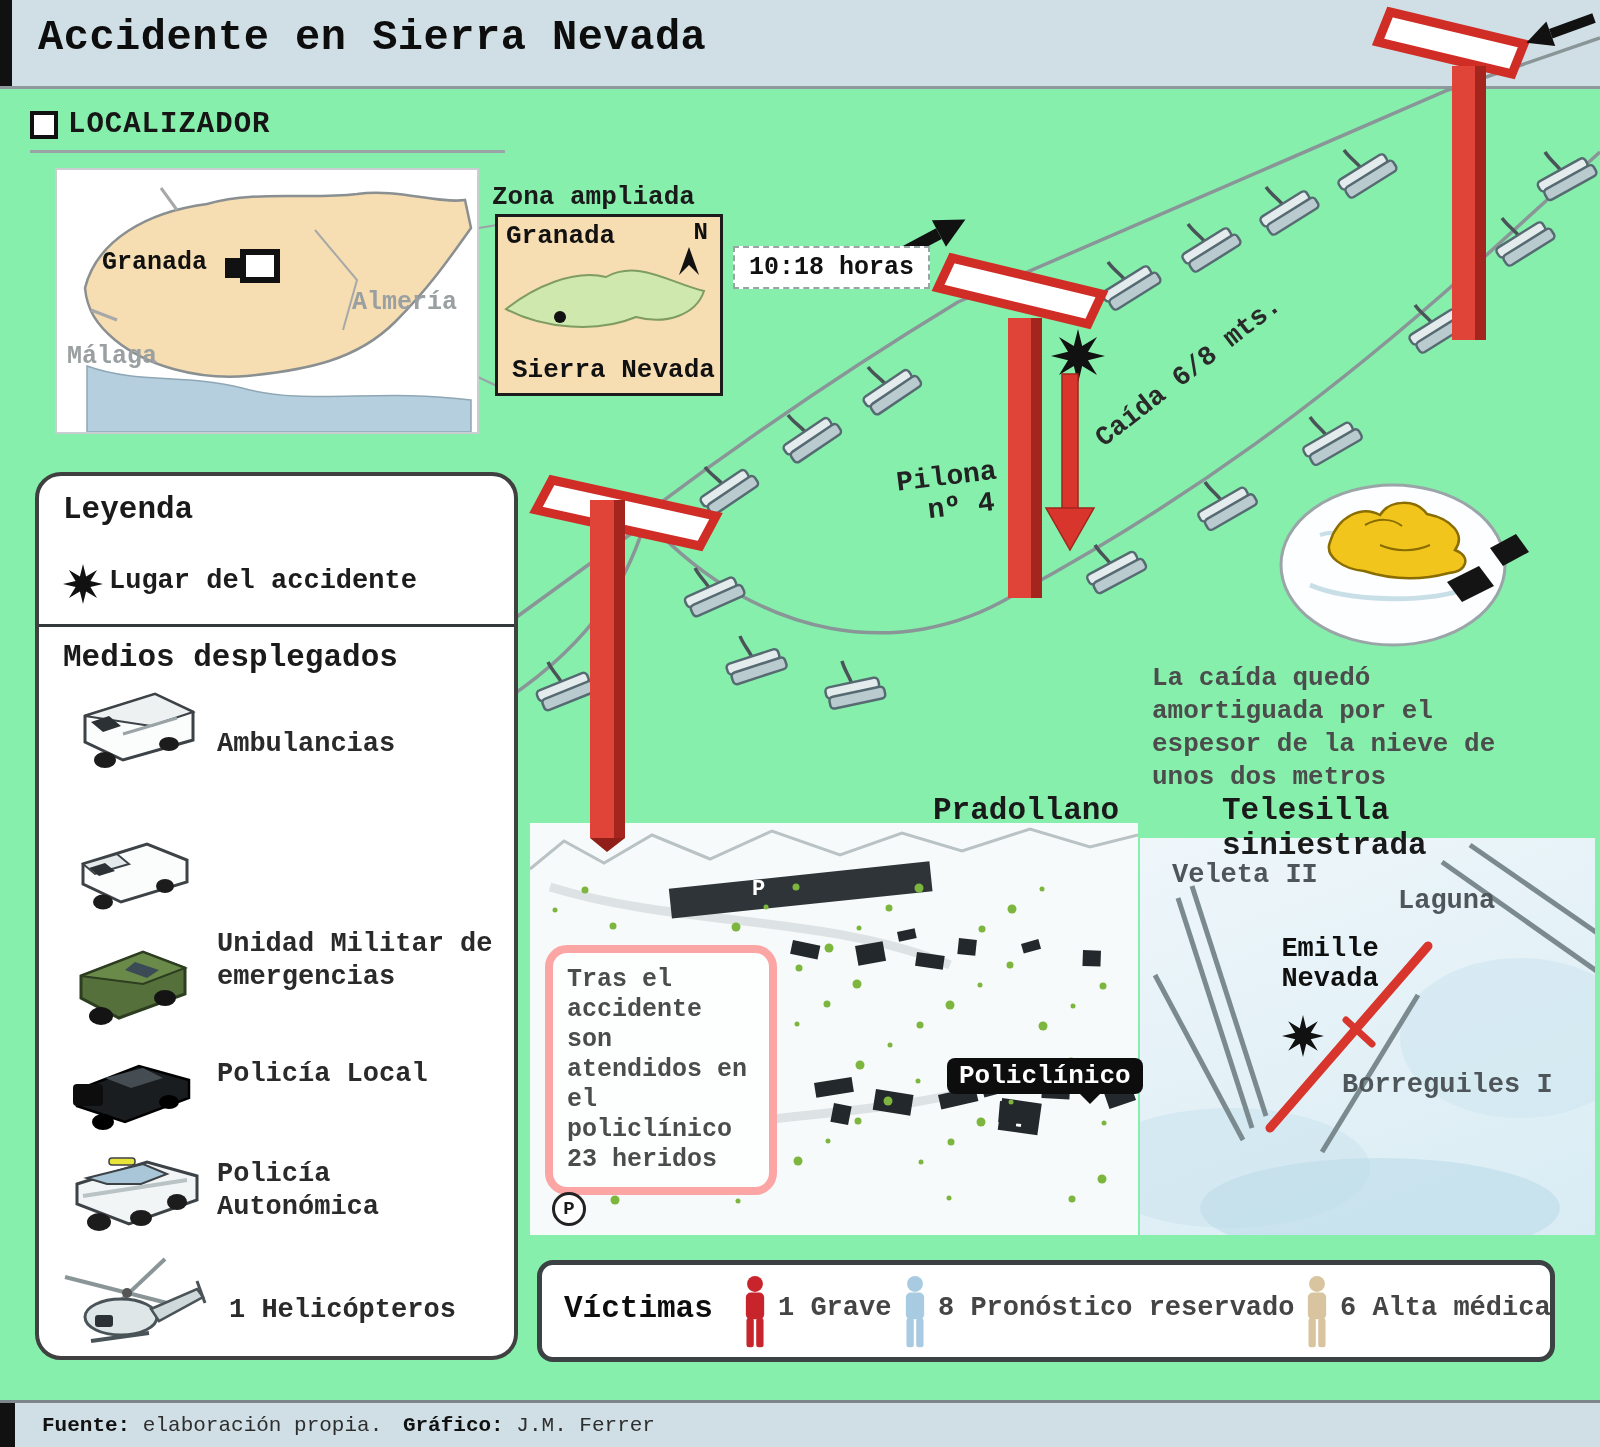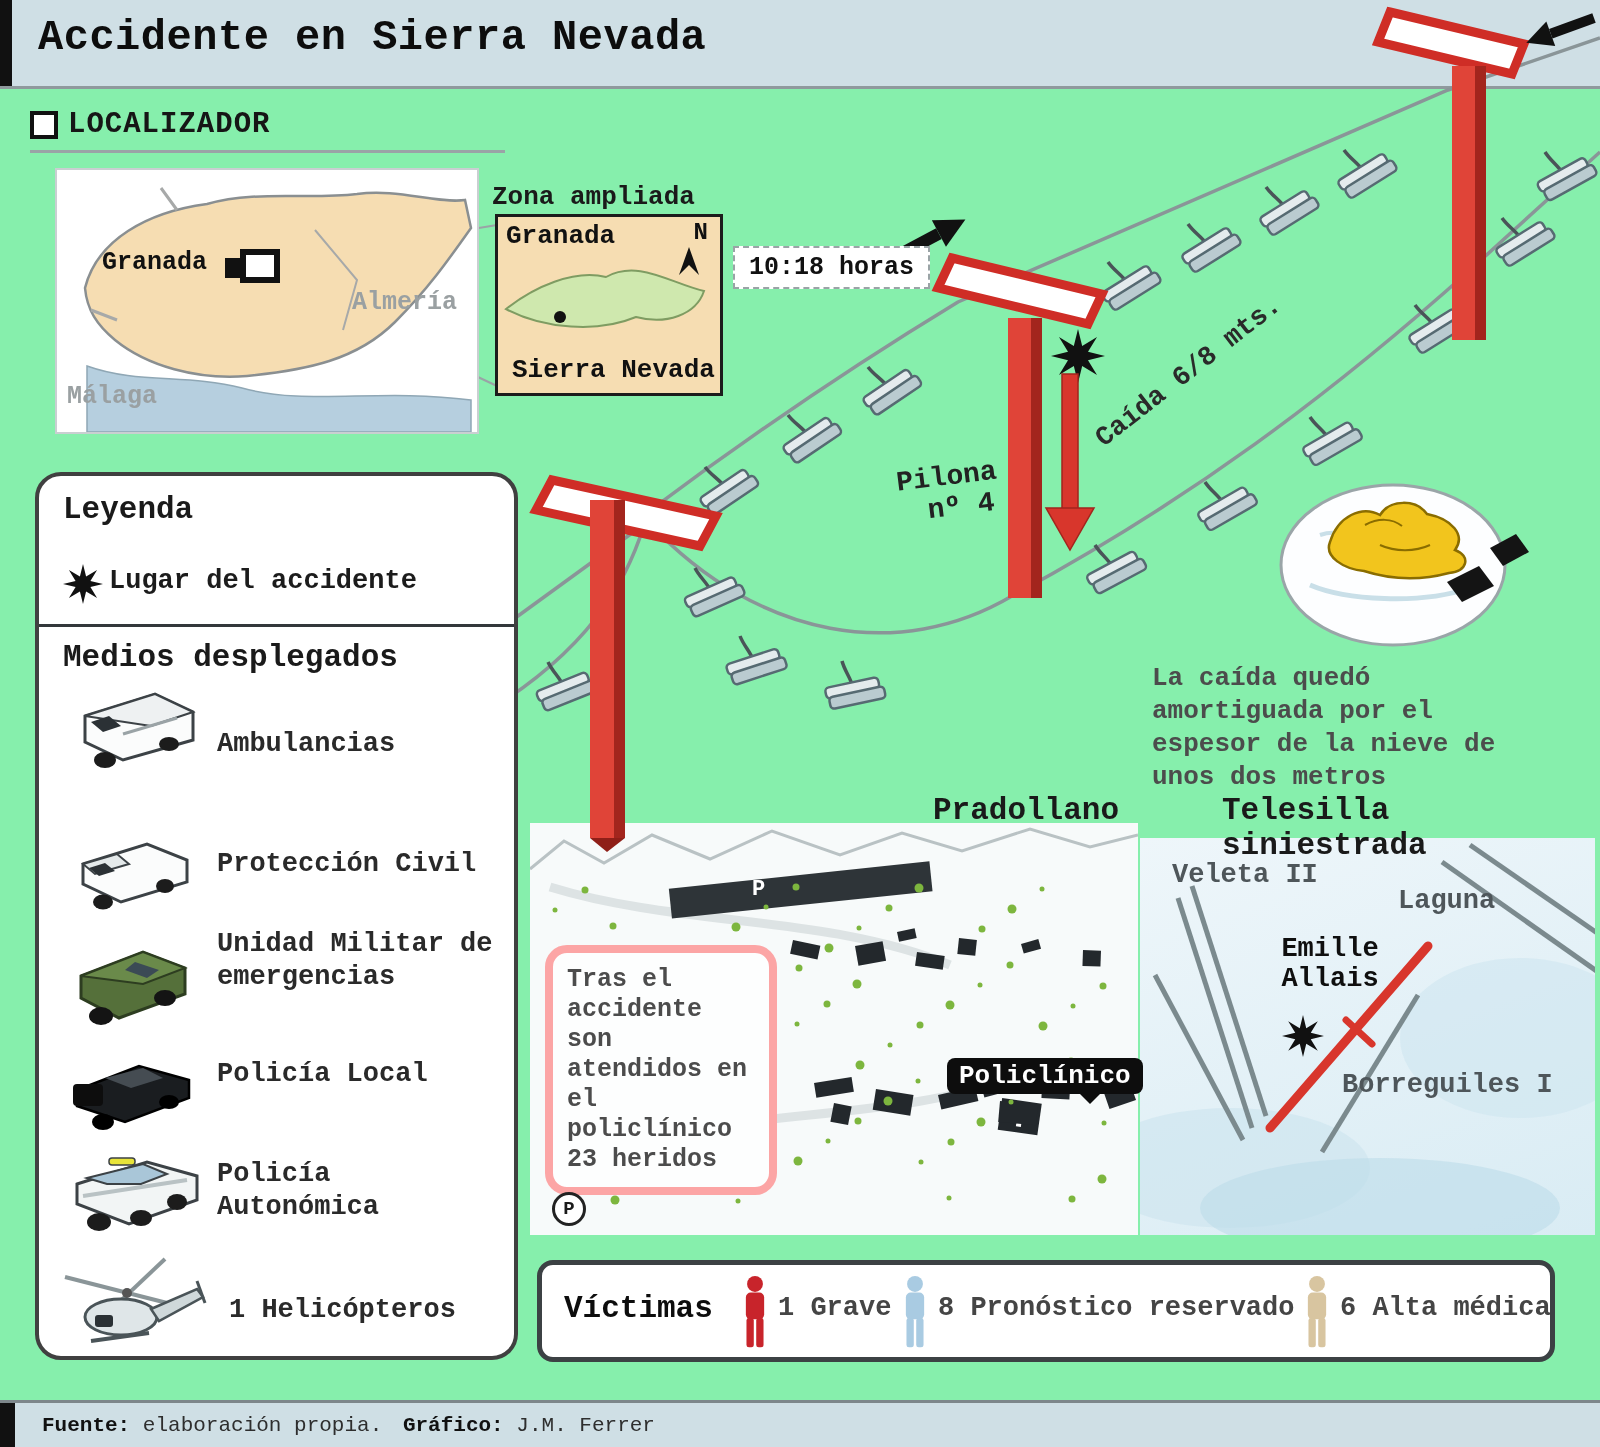--- a/index.html
+++ b/index.html
@@ -81,21 +81,21 @@
 
   <div class="abs region-map">
     <svg width="420" height="262" viewBox="0 0 420 262">
       <path d="M28,118 C40,70 90,42 150,34 C200,20 250,30 300,24 C340,18 380,34 408,30 L414,58 C390,92 370,120 338,152 C300,190 250,200 190,206 C140,210 90,196 58,170 C40,155 30,140 28,118 Z" fill="#f6ddb2" stroke="#8a8f91" stroke-width="2.5"></path>
       <path d="M30,196 C80,214 130,204 185,218 C250,236 320,218 414,230 L414,262 L30,262 Z" fill="#b6cfdf" stroke="#8fa7b5" stroke-width="1.5"></path>
       <path d="M258,60 L300,110 L286,160" fill="none" stroke="#a7a9a9" stroke-width="2"></path>
       <path d="M120,40 L104,18 M60,150 L34,140" fill="none" stroke="#a7a9a9" stroke-width="3"></path>
       <rect x="168" y="88" width="16" height="20" fill="#111"></rect>
       <rect x="186" y="82" width="34" height="28" fill="#fff" stroke="#111" stroke-width="6"></rect>
     </svg>
-    <span class="map-label gray-label" style="left:10px;top:172px;margin-top:40px;">Málaga</span>
+    <span class="map-label gray-label" style="left:10px;top:172px;">Málaga</span>
     <span class="map-label black-label" style="left:45px;top:78px;">Granada</span>
     <span class="map-label gray-label" style="left:295px;top:118px;">Almería</span>
   </div>
 
   <div class="abs inset-title">Zona ampliada</div>
   <div class="abs inset">
     <svg width="216" height="170" viewBox="0 0 216 170" style="position:absolute;left:0;top:0;">
       <path d="M8,92 C36,70 76,52 108,60 C140,42 172,66 206,74 C198,98 168,108 138,100 C100,116 46,112 8,92 Z" fill="#cfe8ae" stroke="#7f9c62" stroke-width="2"></path>
       <circle cx="62" cy="100" r="6" fill="#111"></circle>
       <polygon points="191,30 181,58 191,48 201,58" fill="#111"></polygon>
@@ -205,21 +205,21 @@
       </g>
       <line x1="130" y1="290" x2="288" y2="108" stroke="#d8362c" stroke-width="9" stroke-linecap="round"></line>
       <line x1="206" y1="182" x2="232" y2="206" stroke="#d8362c" stroke-width="7" stroke-linecap="round"></line>
       <g class="star8" transform="translate(163,198) scale(1.05)">
           <polygon points="20,0 7.4,3.1 14.1,14.1 3.1,7.4 0,20 -3.1,7.4 -14.1,14.1 -7.4,3.1 -20,0 -7.4,-3.1 -14.1,-14.1 -3.1,-7.4 0,-20 3.1,-7.4 14.1,-14.1 7.4,-3.1" fill="#111"></polygon>
         </g>
     </svg>
     <span class="tele-label" style="left:32px;top:22px;">Veleta II</span>
     <span class="tele-label" style="left:258px;top:48px;">Laguna</span>
     <span class="tele-accident" style="left:140px;top:96px;width:100px;">Emille</span>
-    <span class="tele-accident" style="left:140px;top:126px;width:100px;">Allais</span>
+    <span class="tele-accident" style="left:140px;top:126px;width:100px;">Nevada</span>
     <span class="tele-label" style="left:202px;top:232px;">Borreguiles I</span>
   </div>
 
   <svg class="abs illus" viewBox="0 0 1600 1447">
     <defs></defs>
 
     <line x1="272" y1="262" x2="497" y2="225" stroke="#9aa3a6" stroke-width="2"></line>
     <line x1="272" y1="280" x2="497" y2="386" stroke="#9aa3a6" stroke-width="2"></line>
 
     <g fill="none" stroke="#8a9598" stroke-width="3.5">
@@ -422,21 +422,20 @@
     </svg>
     <div class="res-label" style="top:252px;">Ambulancias</div>
 
     <svg class="veh" style="top:342px;" width="165" height="120" viewBox="0 0 165 120">
       <polygon points="36,46 100,26 140,42 140,64 74,84 36,66" fill="#fbfcfc" stroke="#3c4246" stroke-width="3"></polygon>
       <polygon points="36,46 70,36 82,46 48,56" fill="#e4e9ea" stroke="#3c4246" stroke-width="2"></polygon>
       <polygon points="42,50 58,45 68,53 52,58" fill="#2b3135"></polygon>
       <ellipse cx="56" cy="84" rx="10" ry="7.5" fill="#1c1c1c"></ellipse>
         <ellipse cx="118" cy="68" rx="9" ry="7" fill="#1c1c1c"></ellipse>
     </svg>
-    <div class="res-label" style="top:372px;">Protección Civil</div>
 
     <svg class="veh" style="top:442px;" width="165" height="130" viewBox="0 0 165 130">
       <polygon points="34,58 96,34 138,50 138,76 72,100 34,80" fill="#55703a" stroke="#2d3d20" stroke-width="3"></polygon>
       <polygon points="34,58 96,34 138,50 96,66" fill="#6a8a4a" stroke="#2d3d20" stroke-width="2"></polygon>
       <polygon points="88,44 112,52 100,60 78,52" fill="#3b4a55"></polygon>
       <ellipse cx="54" cy="98" rx="12" ry="9" fill="#141414"></ellipse>
         <ellipse cx="118" cy="80" rx="11" ry="8" fill="#141414"></ellipse>
     </svg>
     <div class="res-label" style="top:452px;">Unidad Militar de emergencias</div>
 

